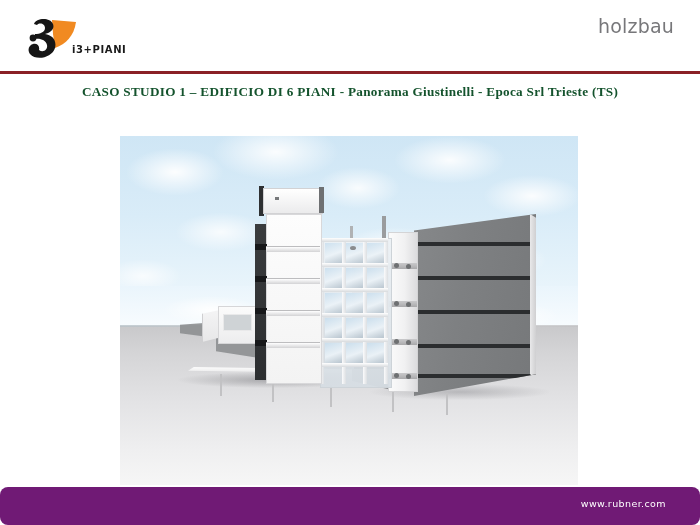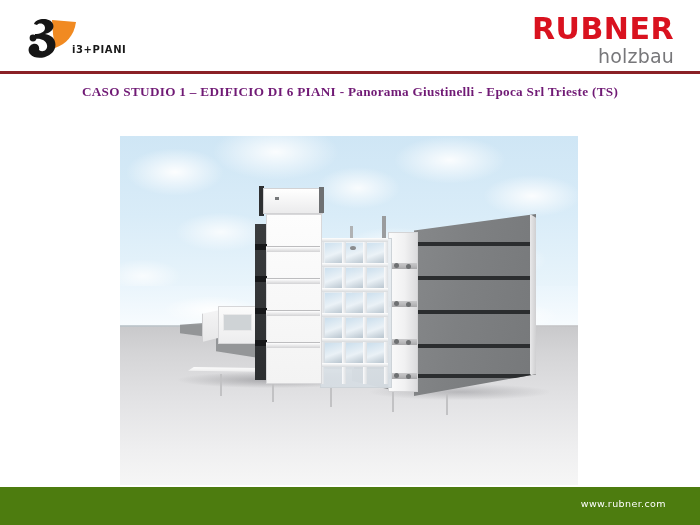--- a/index.html
+++ b/index.html
@@ -97,21 +97,21 @@
   .slide-title {
     position: absolute;
     left: 0;
     top: 84px;
     width: 700px;
     text-align: center;
     font-family: "Liberation Serif", serif;
     font-weight: bold;
     font-size: 13.2px;
     letter-spacing: 0.3px;
-    color: #701a75;
+    color: #14532d;
     white-space: nowrap;
   }
 
   
   .render-frame {
     position: absolute;
     left: 120px;
     top: 136px;
     width: 458px;
     height: 349px;
@@ -377,21 +377,22 @@
     background: radial-gradient(ellipse at 50% 50%, rgba(90,90,95,.30), rgba(90,90,95,0) 72%);
   }
 
   
   .footer {
     position: absolute;
     left: 0;
     top: 487px;
     width: 700px;
     height: 38px;
-    background: #4d7c0f;
+    background: #701a75;
+    border-radius: 8px;
   }
   .footer .url {
     position: absolute;
     right: 34px;
     top: 11px;
     font-family: "DejaVu Sans", sans-serif;
     font-size: 9.5px;
     letter-spacing: 0.4px;
     color: #ffffff;
     white-space: nowrap;
@@ -412,21 +413,20 @@
                    C28 40 12 43 6 36 C3 32 5 27 9 26 C13 25 16 28 15 32
                    C19 35 24 32 23 27 C22 22 16 20 11 21 L11 16
                    C16 16 21 14 21 10 C21 6 16 4 13 7 Z" fill="#161616"></path>
           <circle cx="9" cy="20" r="3.4" fill="#161616"></circle>
         </svg>
       </div>
       <div class="label">i3+PIANI</div>
     </div>
 
     <div class="logo-rubner">
-      <div class="word">RUBNER</div>
       <div class="sub">holzbau</div>
     </div>
 
     <div class="header-rule"></div>
   </div>
 
   <div class="slide-title">CASO STUDIO 1 – EDIFICIO DI 6 PIANI -  Panorama Giustinelli - Epoca Srl Trieste (TS)</div>
 
   <div class="render-frame">
 

